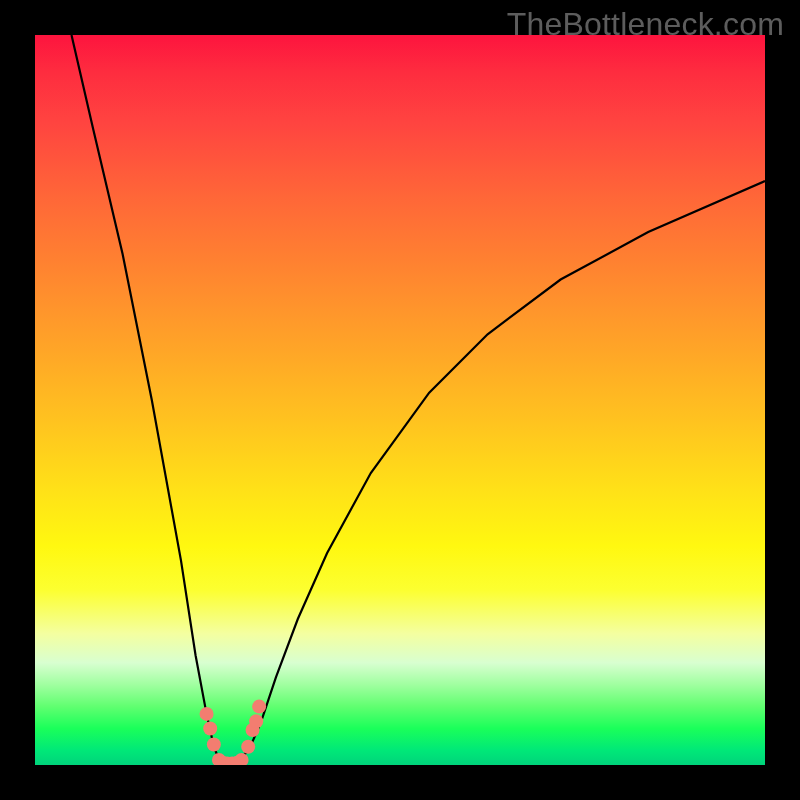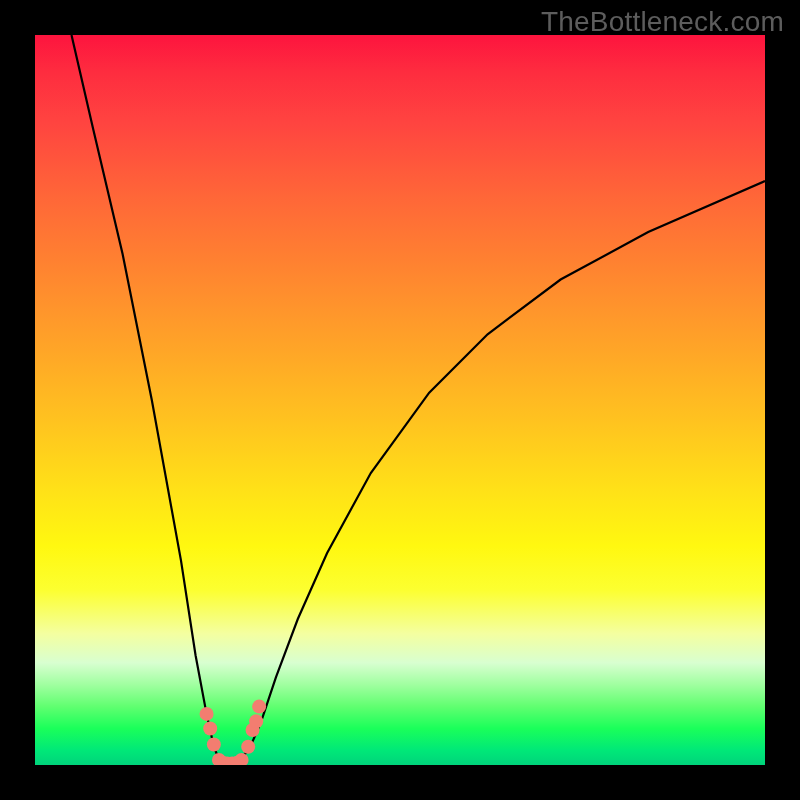--- a/index.html
+++ b/index.html
@@ -48,21 +48,21 @@
   .curve-svg {
     position: absolute;
     left: 0; top: 0;
     width: 100%; height: 100%;
   }
   .attribution {
     position: absolute;
     top: 6px;
     right: 16px;
     color: #5d5d5d;
-    font-size: 28px;
+    font-size: 32px;
     letter-spacing: 0.2px;
   }
 </style>
 </head>
 <body>
 
 <div class="frame">
 
   <div class="attribution">TheBottleneck.com</div>
 

